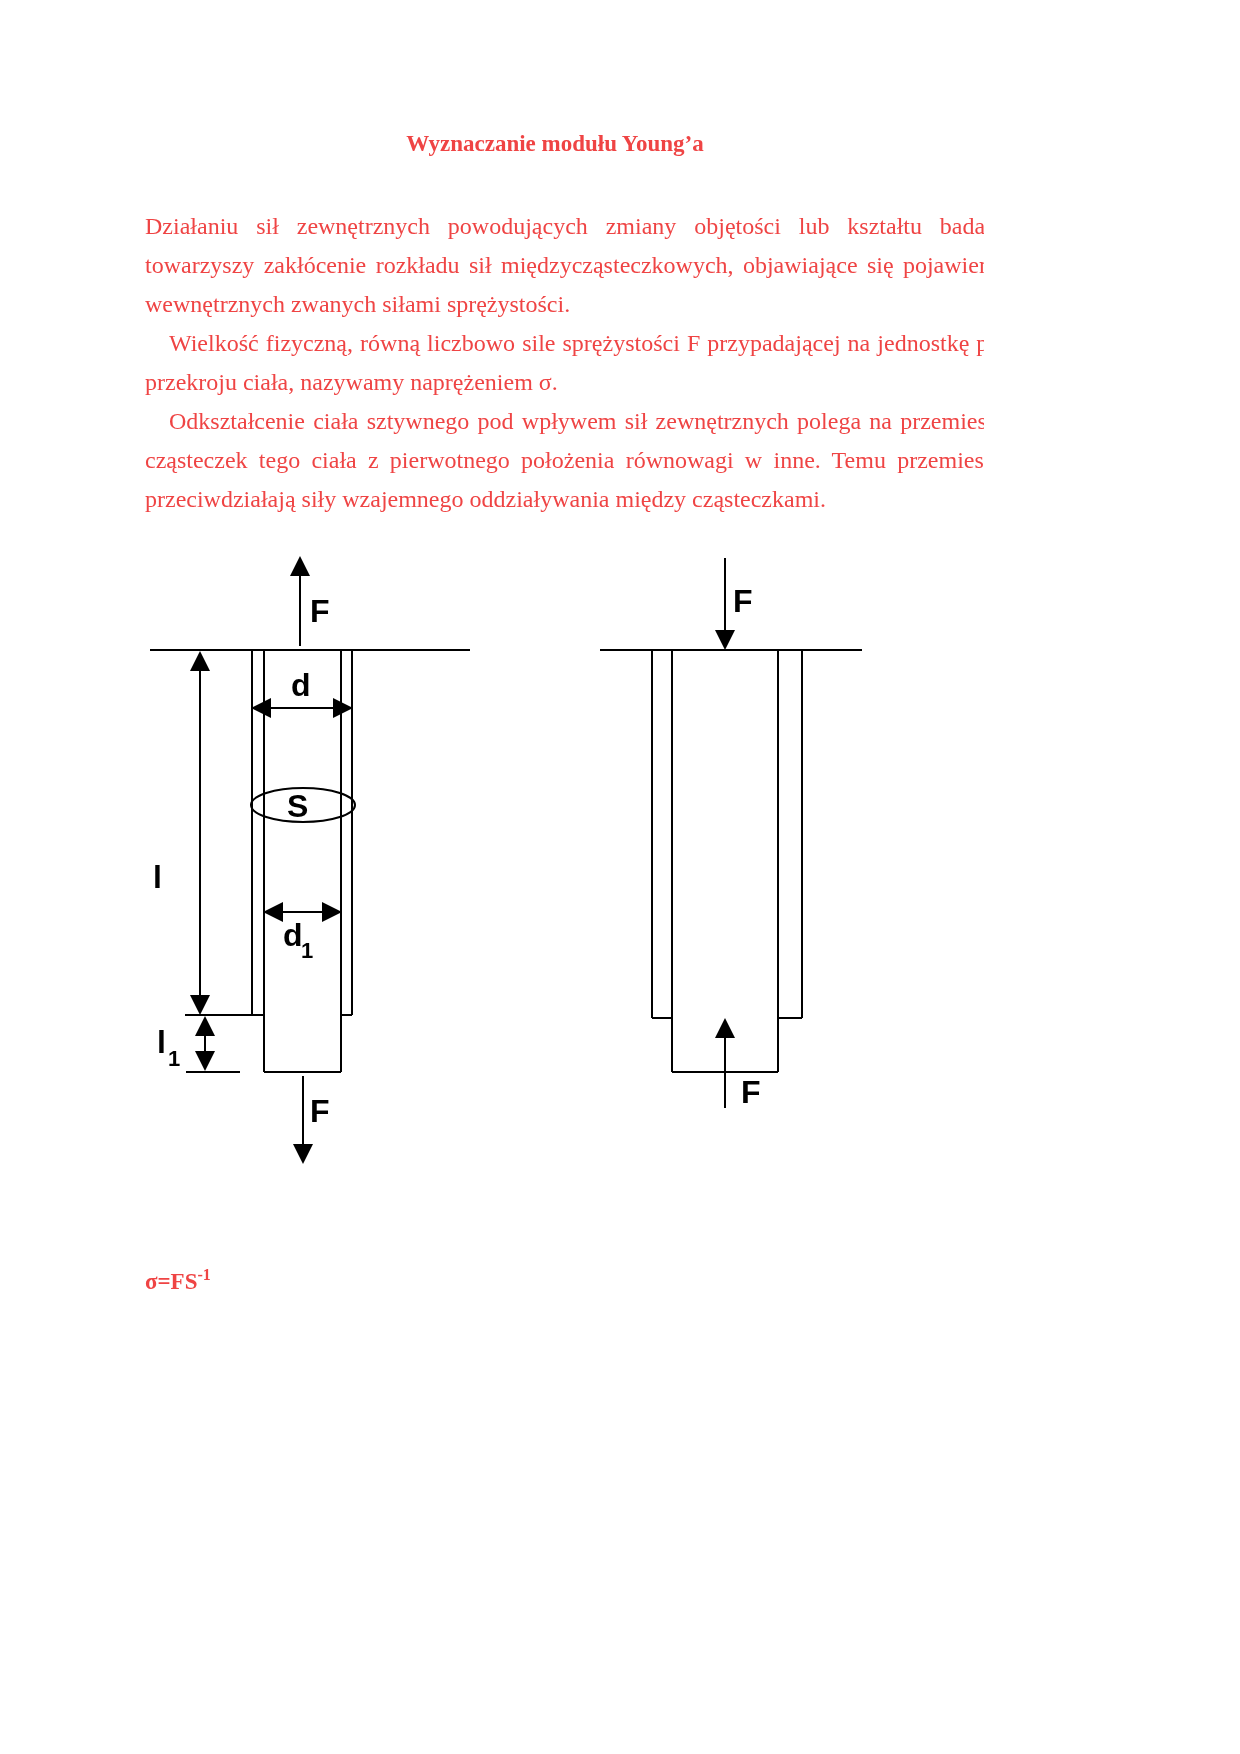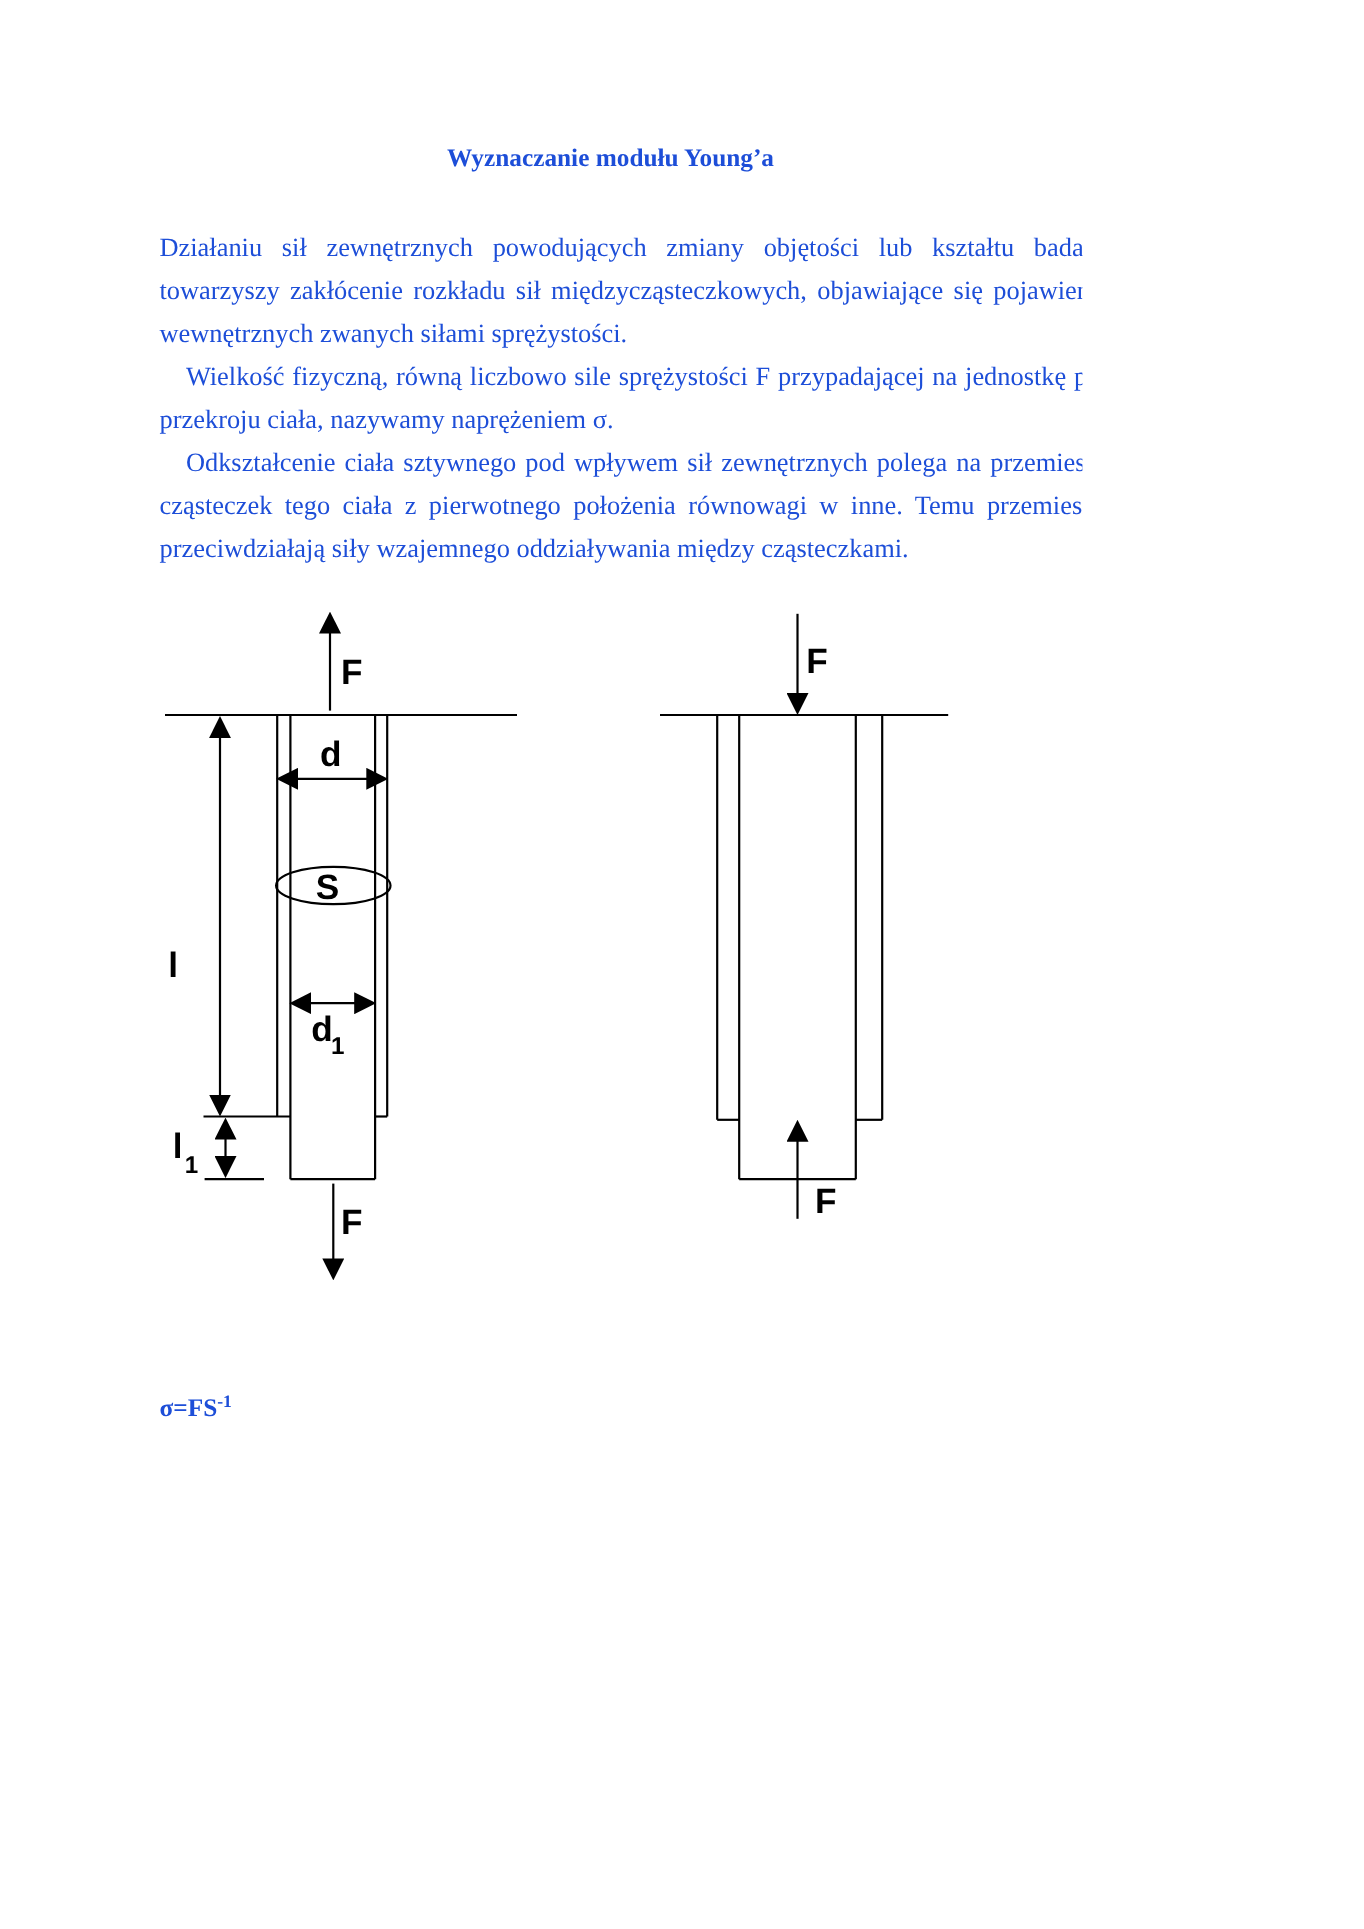--- a/index.html
+++ b/index.html
@@ -1,21 +1,21 @@
 <!DOCTYPE html>
 <html><head>
 <meta charset="utf-8">
 <style>
   html, body { margin: 0; padding: 0; background: #ffffff; }
   .page {
     position: relative;
     width: 984px;
     height: 1754px;
     background: #ffffff;
-    color: #1d4ed8;
+    color: #ef4444;
     font-family: "Liberation Serif", serif;
     overflow: hidden;
   }
   .title {
     position: absolute;
     top: 131px;
     left: 145px;
     width: 820px;
     margin: 0;
     text-align: center;

